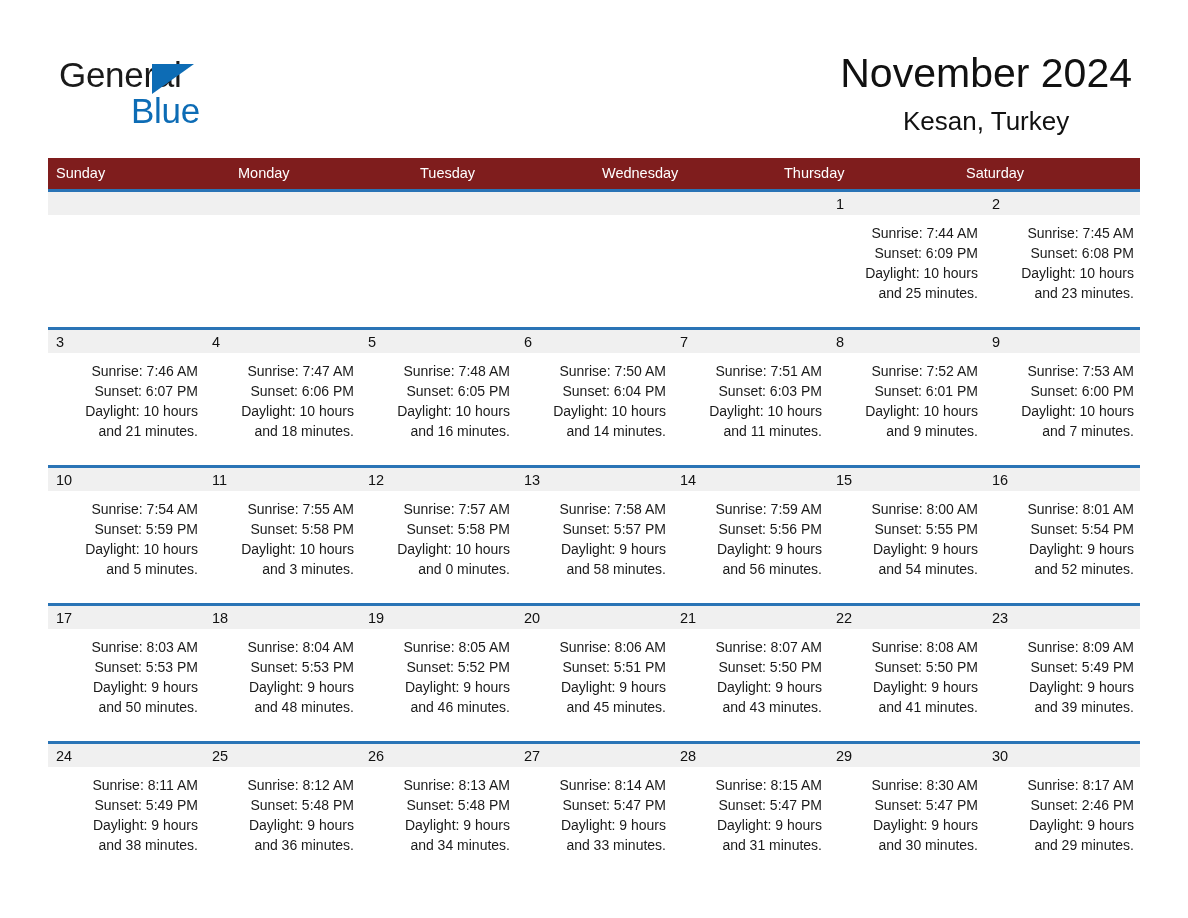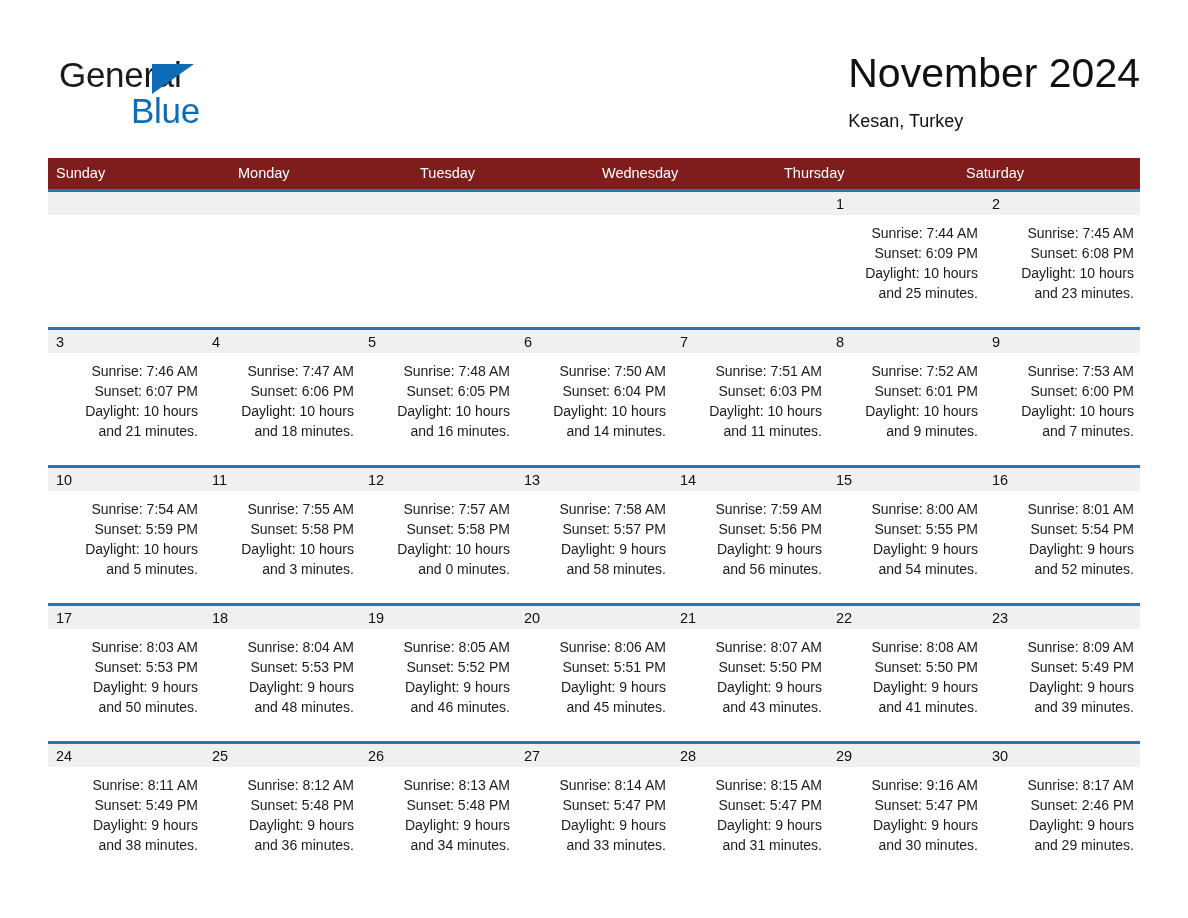--- a/index.html
+++ b/index.html
@@ -62,33 +62,33 @@
     top: 36px;
     font-size: 35px;
     line-height: 38px;
     letter-spacing: -0.3px;
     color: #0d6cb5;
     font-weight: 400;
     white-space: nowrap;
   }
   .title-block {
     position: absolute;
-    right: 48px;
+    right: 56px;
     top: 48px;
-    text-align: left;
+    text-align: center;
   }
   .cal-title {
     font-size: 41px;
     line-height: 50px;
     font-weight: 400;
     color: #111111;
     white-space: nowrap;
   }
   .cal-subtitle {
-    font-size: 18px;
+    font-size: 26px;
     line-height: 34px;
     font-weight: 400;
     color: #111111;
     white-space: nowrap;
     margin-top: 6px;
   }
 
   
   .calendar {
     position: absolute;
@@ -459,21 +459,21 @@
             <div class="day-body">
               <div class="day-line">Sunrise: 8:15 AM</div>
               <div class="day-line">Sunset: 5:47 PM</div>
               <div class="day-line">Daylight: 9 hours</div>
               <div class="day-line">and 31 minutes.</div>
             </div>
           </div>
           <div class="day-cell">
             <div class="day-number">29</div>
             <div class="day-body">
-              <div class="day-line">Sunrise: 9:16 AM</div>
+              <div class="day-line">Sunrise: 8:30 AM</div>
               <div class="day-line">Sunset: 5:47 PM</div>
               <div class="day-line">Daylight: 9 hours</div>
               <div class="day-line">and 30 minutes.</div>
             </div>
           </div>
           <div class="day-cell">
             <div class="day-number">30</div>
             <div class="day-body">
               <div class="day-line">Sunrise: 8:17 AM</div>
               <div class="day-line">Sunset: 2:46 PM</div>

